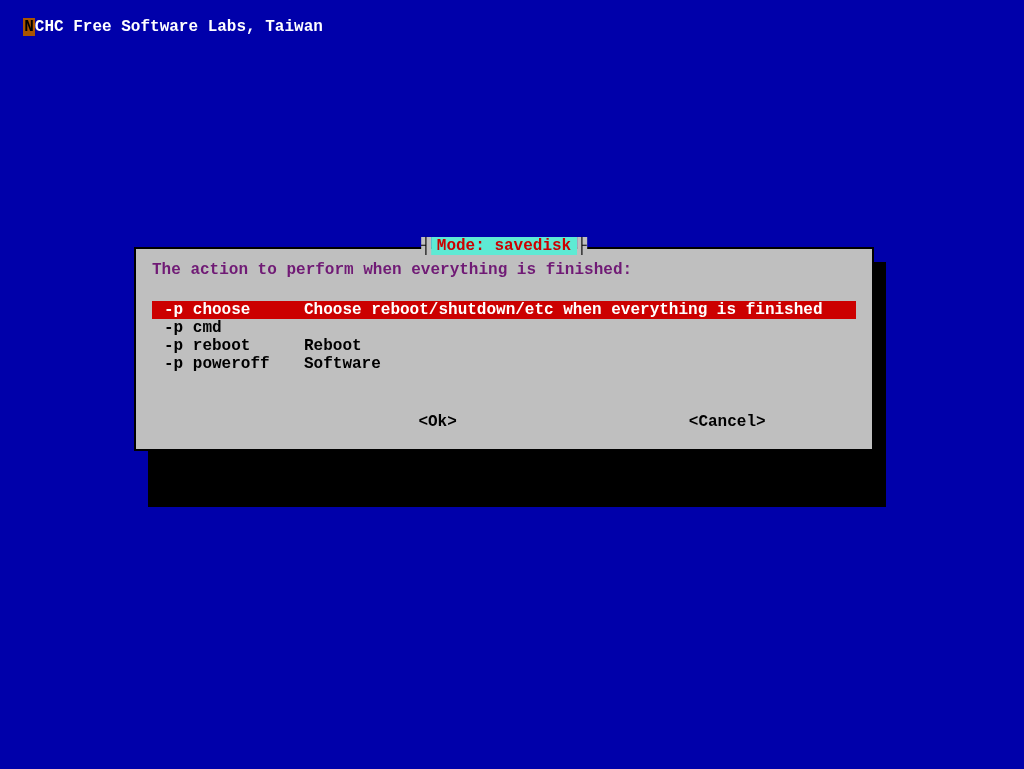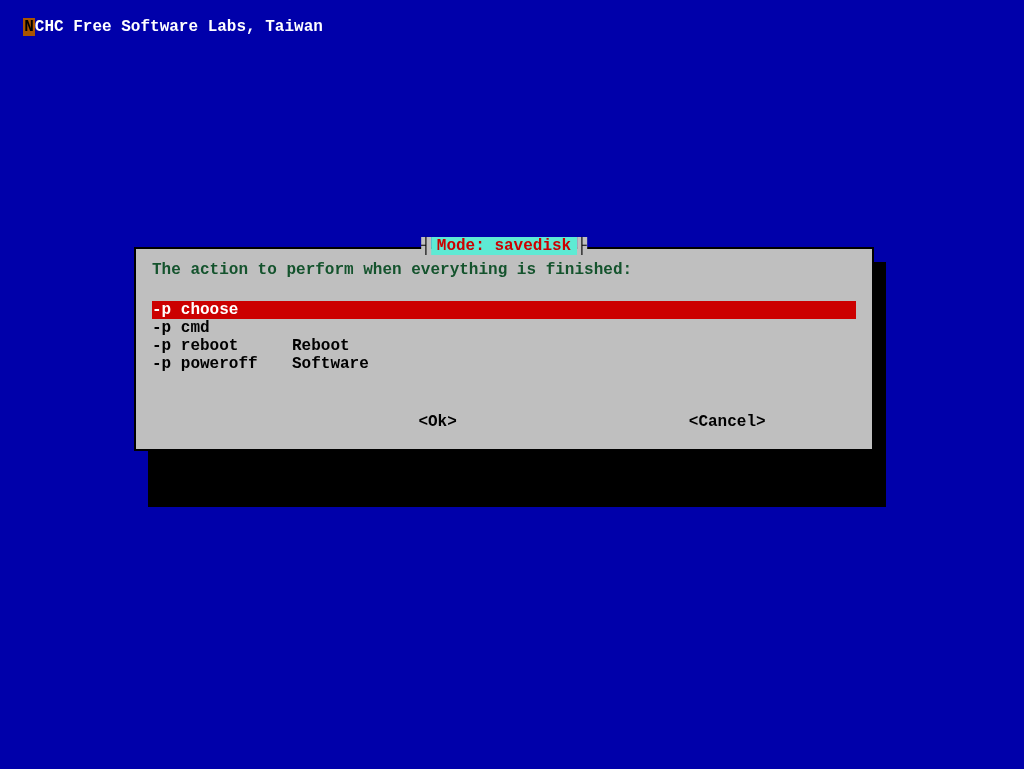--- a/index.html
+++ b/index.html
@@ -57,32 +57,33 @@
     color: #000000;
     background: #BFBFBF;
   }
   .title-wrap .title-text {
     color: #CC0000;
     background: #5eead4;
     padding: 0 6px;
     font-weight: bold;
   }
   .prompt {
-    color: #14532d;
+    color: #701a75;
     font-weight: bold;
     margin-bottom: 22px;
     white-space: pre;
   }
   .menu {
     margin-bottom: 40px;
   }
   .menu-item {
     display: flex;
     white-space: pre;
     font-weight: bold;
+    padding-left: 12px;
   }
   .menu-item .key {
     min-width: 140px;
   }
   .menu-item.selected {
     background: #CC0000;
     color: #FFFFFF;
   }
   .menu-item.normal .key { color: #000000; }
   .menu-item.normal .desc { color: #000000; }
@@ -110,20 +111,21 @@
     <span class="tick">┤ </span>
     <span class="title-text">Mode: savedisk</span>
     <span class="tick"> ├</span>
   </div>
 
   <div class="prompt">The action to perform when everything is finished:</div>
 
   <div class="menu">
     <div class="menu-item selected">
       <span class="key">-p choose     </span>
+      <span class="desc">Choose reboot/shutdown/etc when everything is finished</span>
     </div>
     <div class="menu-item normal">
       <span class="key">-p cmd        </span>
     </div>
     <div class="menu-item normal">
       <span class="key">-p reboot     </span>
       <span class="desc">Reboot</span>
     </div>
     <div class="menu-item normal">
       <span class="key">-p poweroff   </span>

